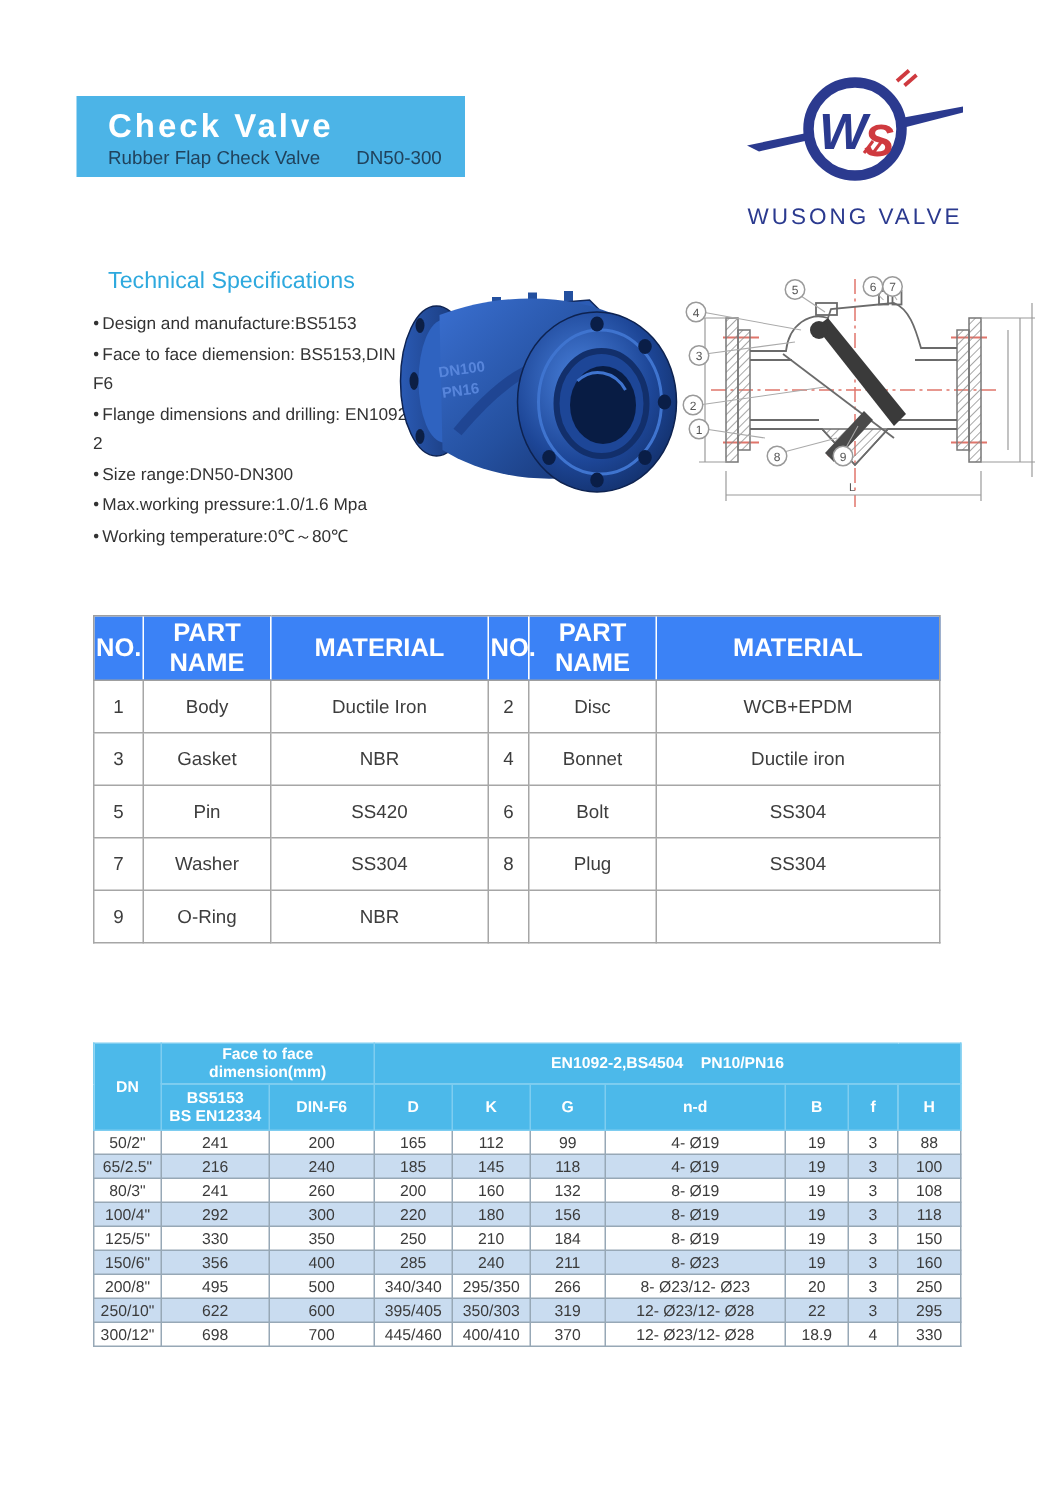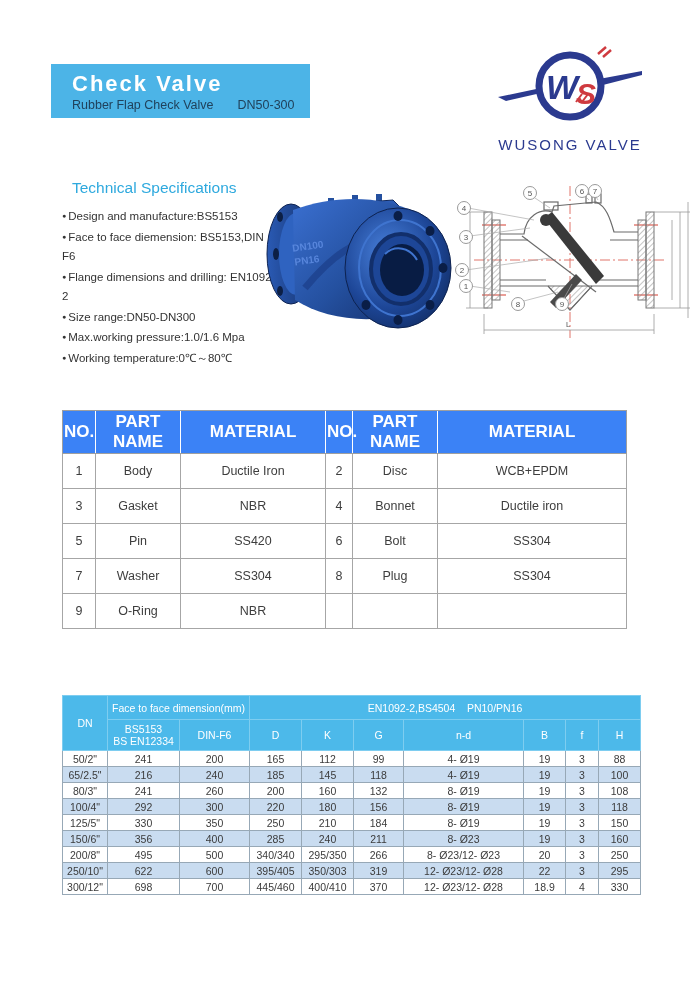--- a/index.html
+++ b/index.html
@@ -33,21 +33,21 @@
   table{border-collapse:collapse;table-layout:fixed;}
   .comp-table{position:absolute;left:62px;top:410px;width:564px;}
   .comp-table th{background:#3b82f6;color:#fff;font-size:17px;font-weight:bold;height:28px;
                  border-left:1px solid #fff;border-top:1px solid #9f9f9f;border-bottom:1px solid #9f9f9f;}
   .comp-table th:first-child{border-left:1px solid #9f9f9f;}
   .comp-table th:last-child{border-right:1px solid #9f9f9f;}
   .comp-table td{border:1px solid #a6a6a6;height:32px;text-align:center;font-size:12.5px;color:#3d3d3d;}
 
   
   .dim-table{position:absolute;left:62px;top:695px;width:578px;}
-  .dim-table th{background:#4cb9ea;color:#fff;font-weight:normal;font-size:10.5px;
+  .dim-table th{background:#4cb9ea;color:#fff;font-weight:bold;font-size:10.5px;
                 border:1px solid #7ecdf0;text-align:center;}
   .dim-table thead tr:first-child th{height:21px;}
   .dim-table thead tr:last-child th{height:28px;}
   .th-pre{white-space:pre-line;line-height:12px;}
   .th-en{white-space:pre;}
   .dim-table td{height:15px;line-height:14px;padding:0;text-align:center;font-size:10.5px;color:#3b3b3b;
                 border:1px solid #97a8b6;}
   .dim-table tbody tr:nth-child(even) td{background:#c9dcf0;}
 </style>
 </head>

